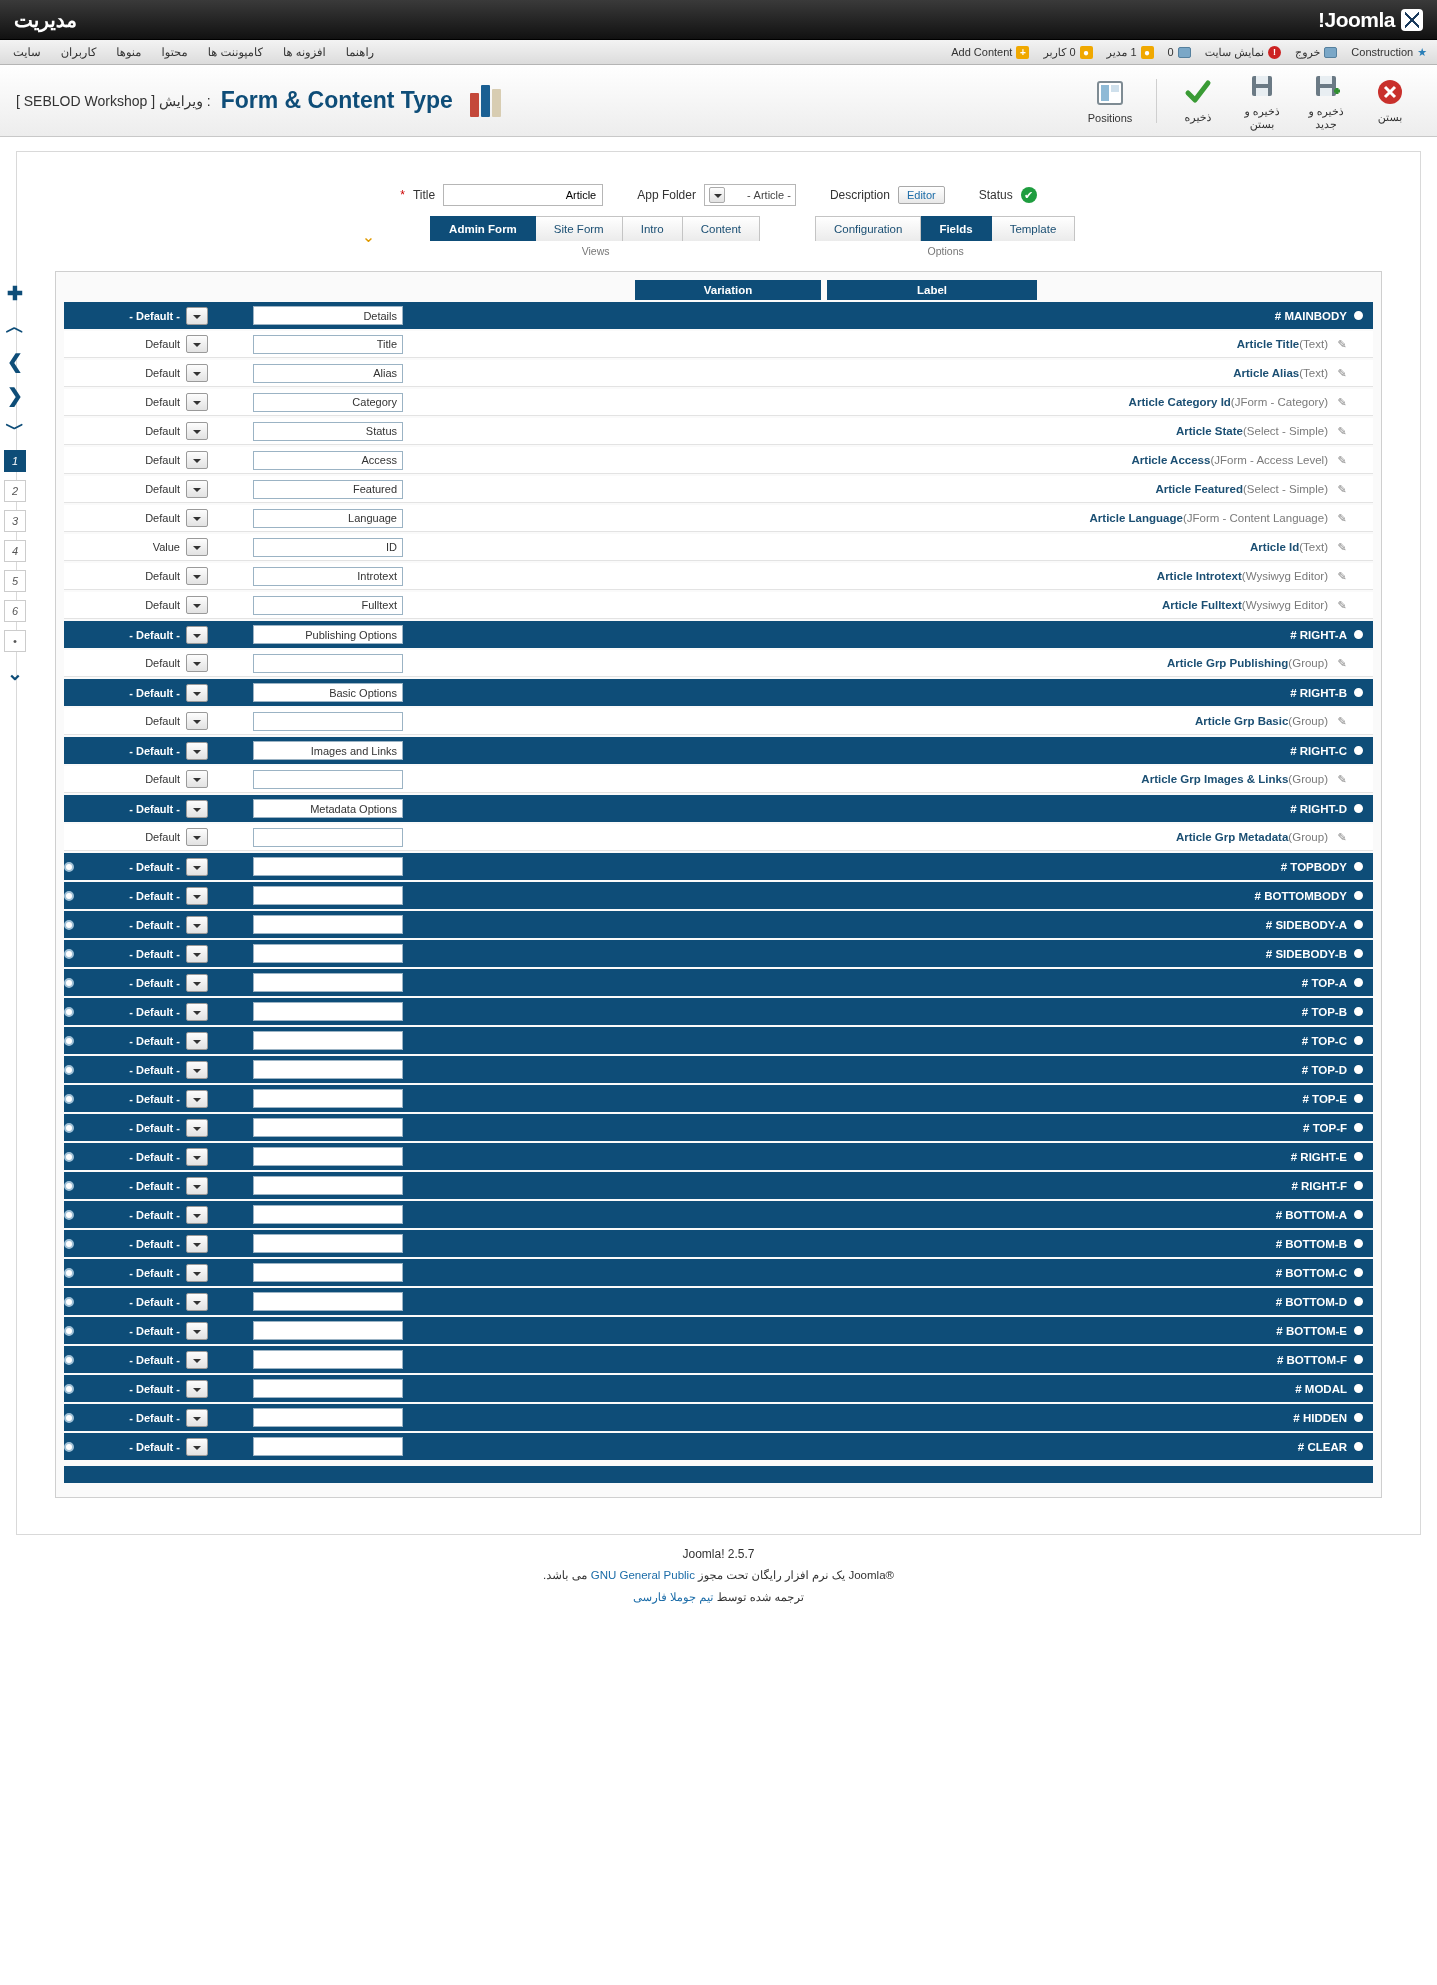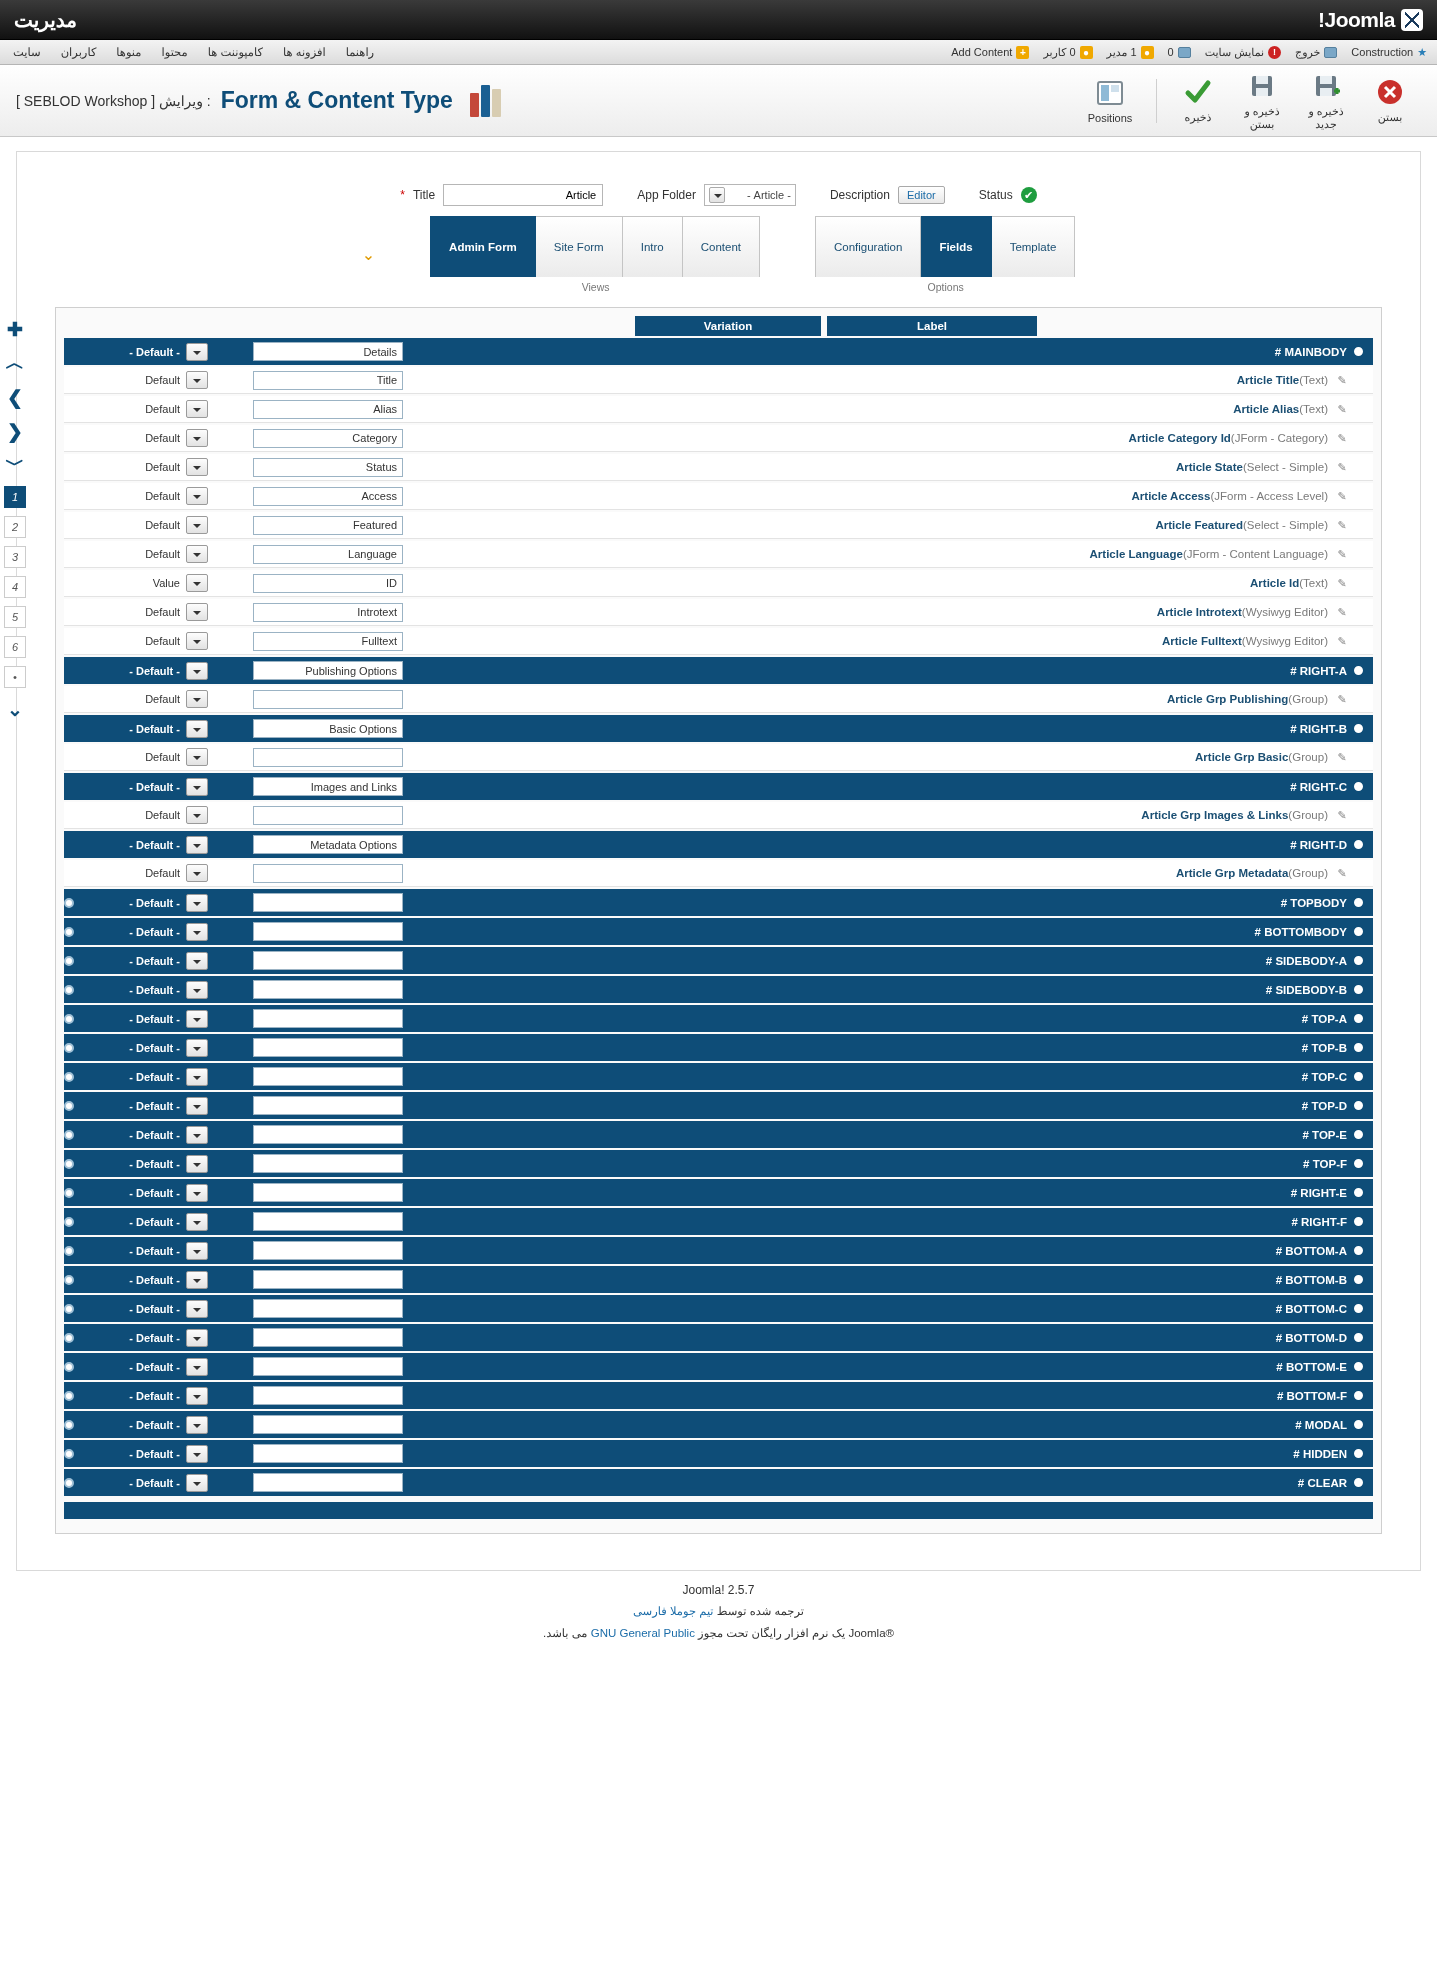--- a/index.html
+++ b/index.html
@@ -144,21 +144,21 @@
     width: 16px; height: 16px; border-radius: 50%;
     background: #1f9d3f; color: #fff; font-size: 11px; line-height: 16px;
     text-align: center; display: inline-block;
   }
 
   
   .tabs-area { display: flex; justify-content: center; gap: 56px; padding-bottom: 4px;}
   .tabgroup { display: flex; flex-direction: column; align-items: center; }
   .tabrow { display: flex; }
   .tab {
-    padding: 24px 18px; font-size: 11.5px; color: #1b4f73;
+    padding: 6px 18px; font-size: 11.5px; color: #1b4f73;
     border: 1px solid #c4c4c4; border-bottom: none;
     background: linear-gradient(#ffffff,#ebebeb);
     margin-left: -1px; cursor: pointer;
   }
   .tab.active { background: #0e4d78; color: #fff; border-color: #0e4d78; font-weight: bold; }
   .tabcaption { font-size: 10.5px; color: #777; margin-top: 4px; }
   .chev-down { color: #e09a00; font-size: 16px; }
 
   
   .rows-wrap {
@@ -1006,18 +1006,18 @@
 
   <div class="seblod-foot">
   </div>
 
  </div>
 </div>
 
 <div class="joomla-ver">Joomla! 2.5.7</div>
 <div class="legal">
   <div>
+    <span>®Joomla</span><span> یک نرم افزار رایگان تحت مجوز </span><a>GNU General Public</a><span> می باشد.</span>
+  </div>
+  <div>
     <span>ترجمه شده توسط </span><a>تیم جوملا فارسی</a>
   </div>
-  <div>
-    <span>®Joomla</span><span> یک نرم افزار رایگان تحت مجوز </span><a>GNU General Public</a><span> می باشد.</span>
-  </div>
 </div>
 
 </body></html>

